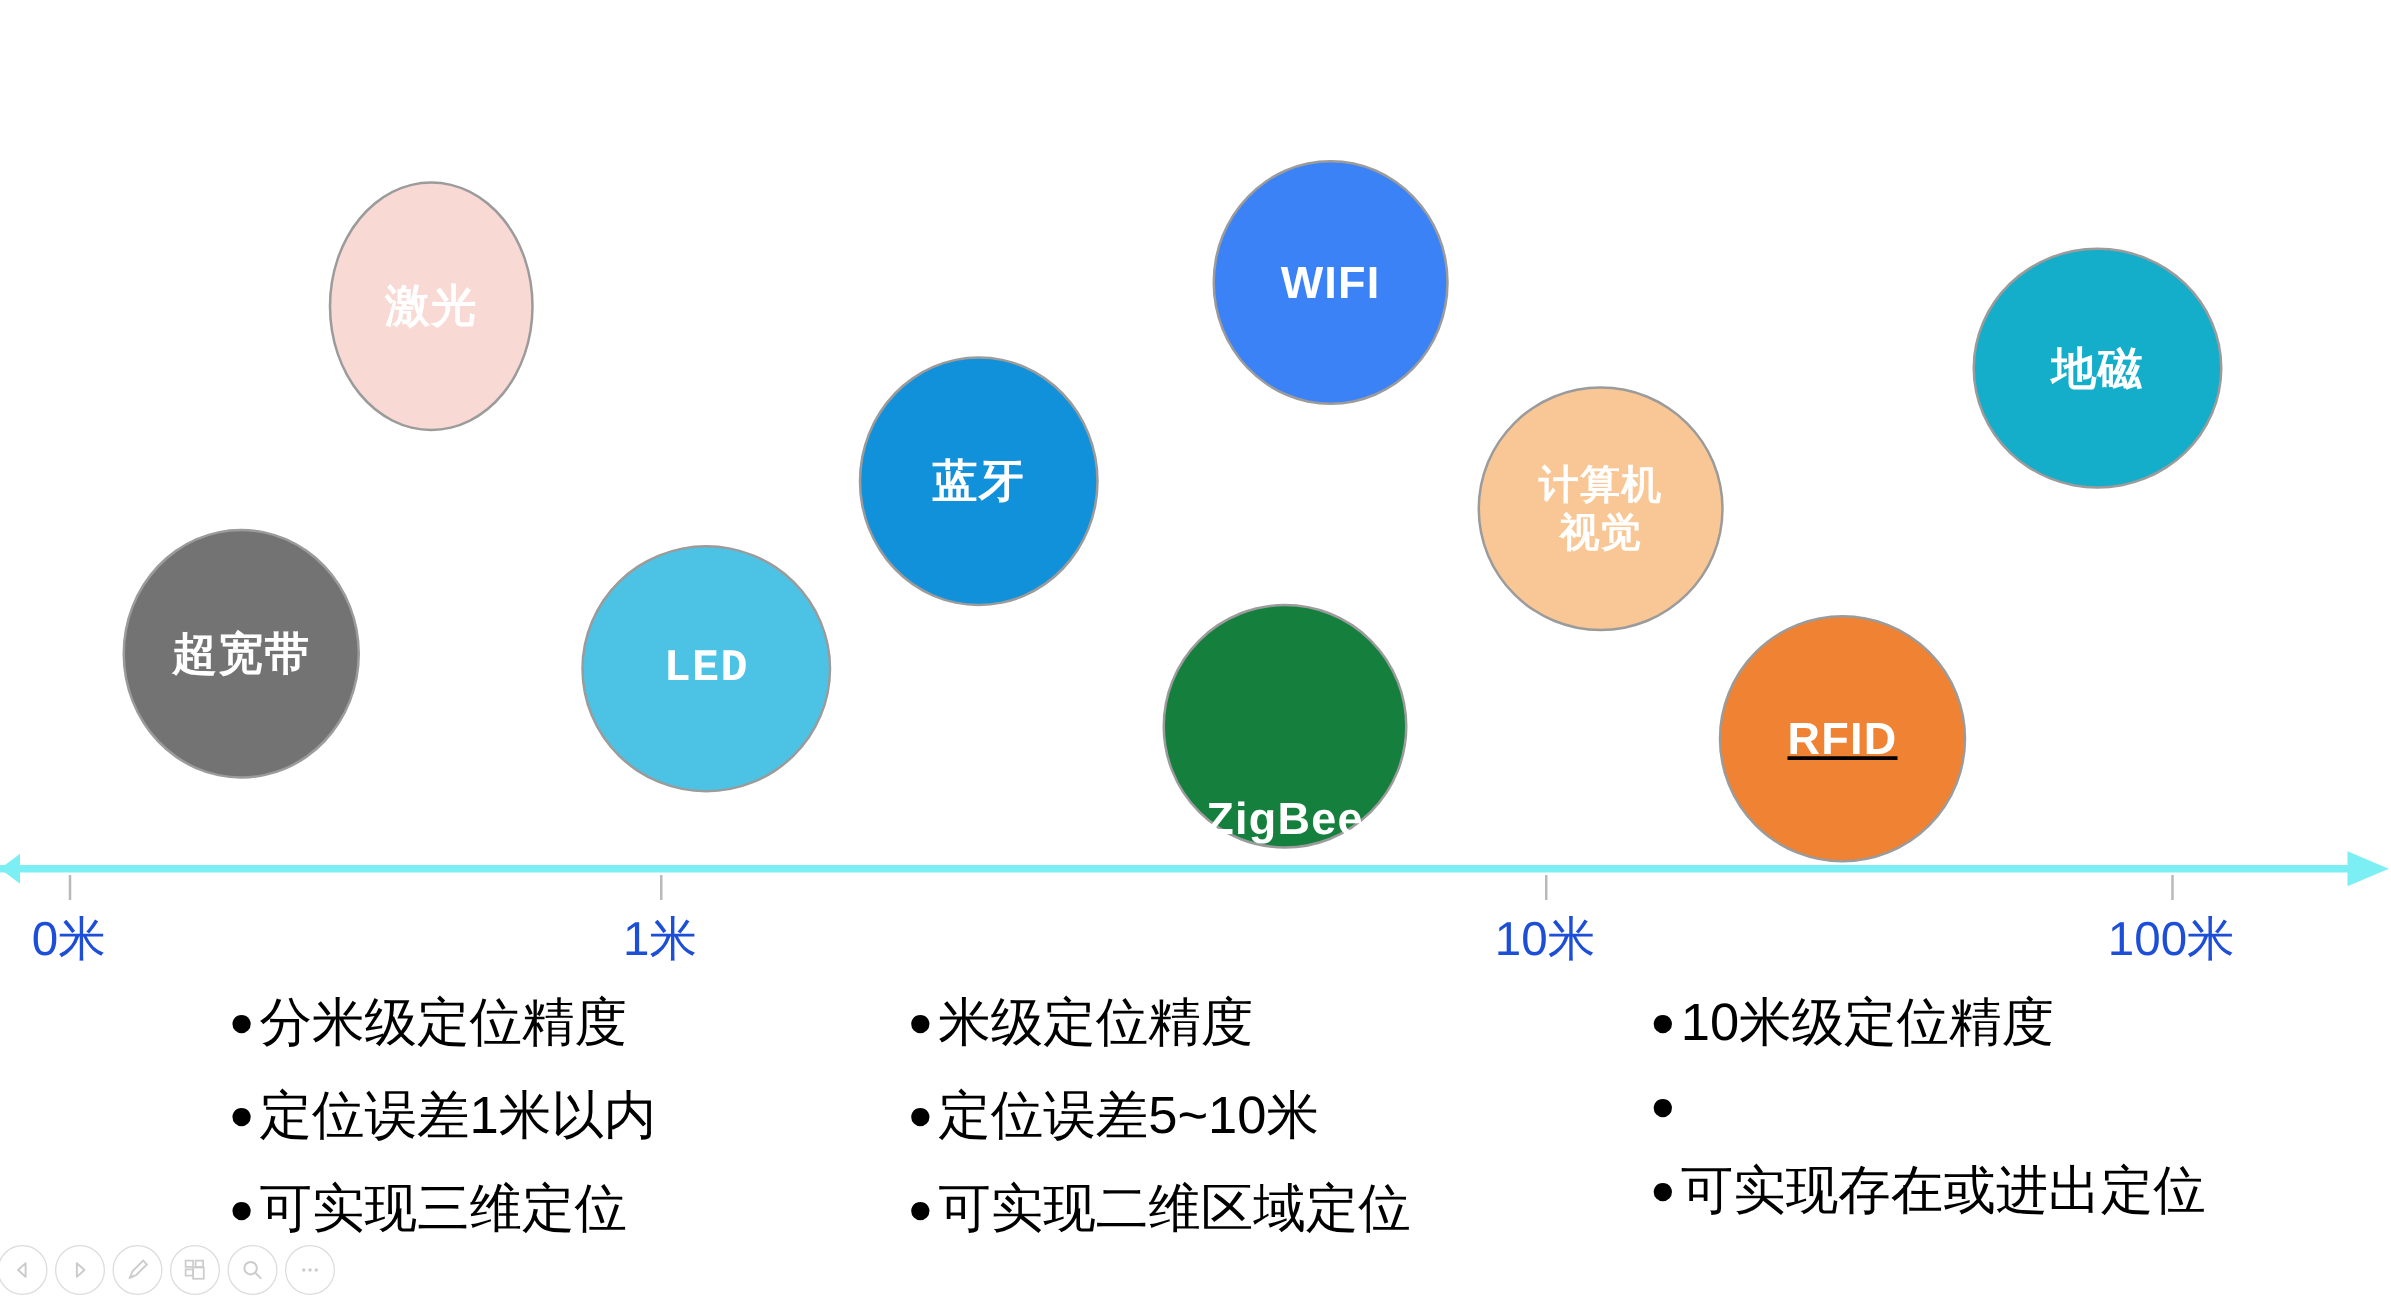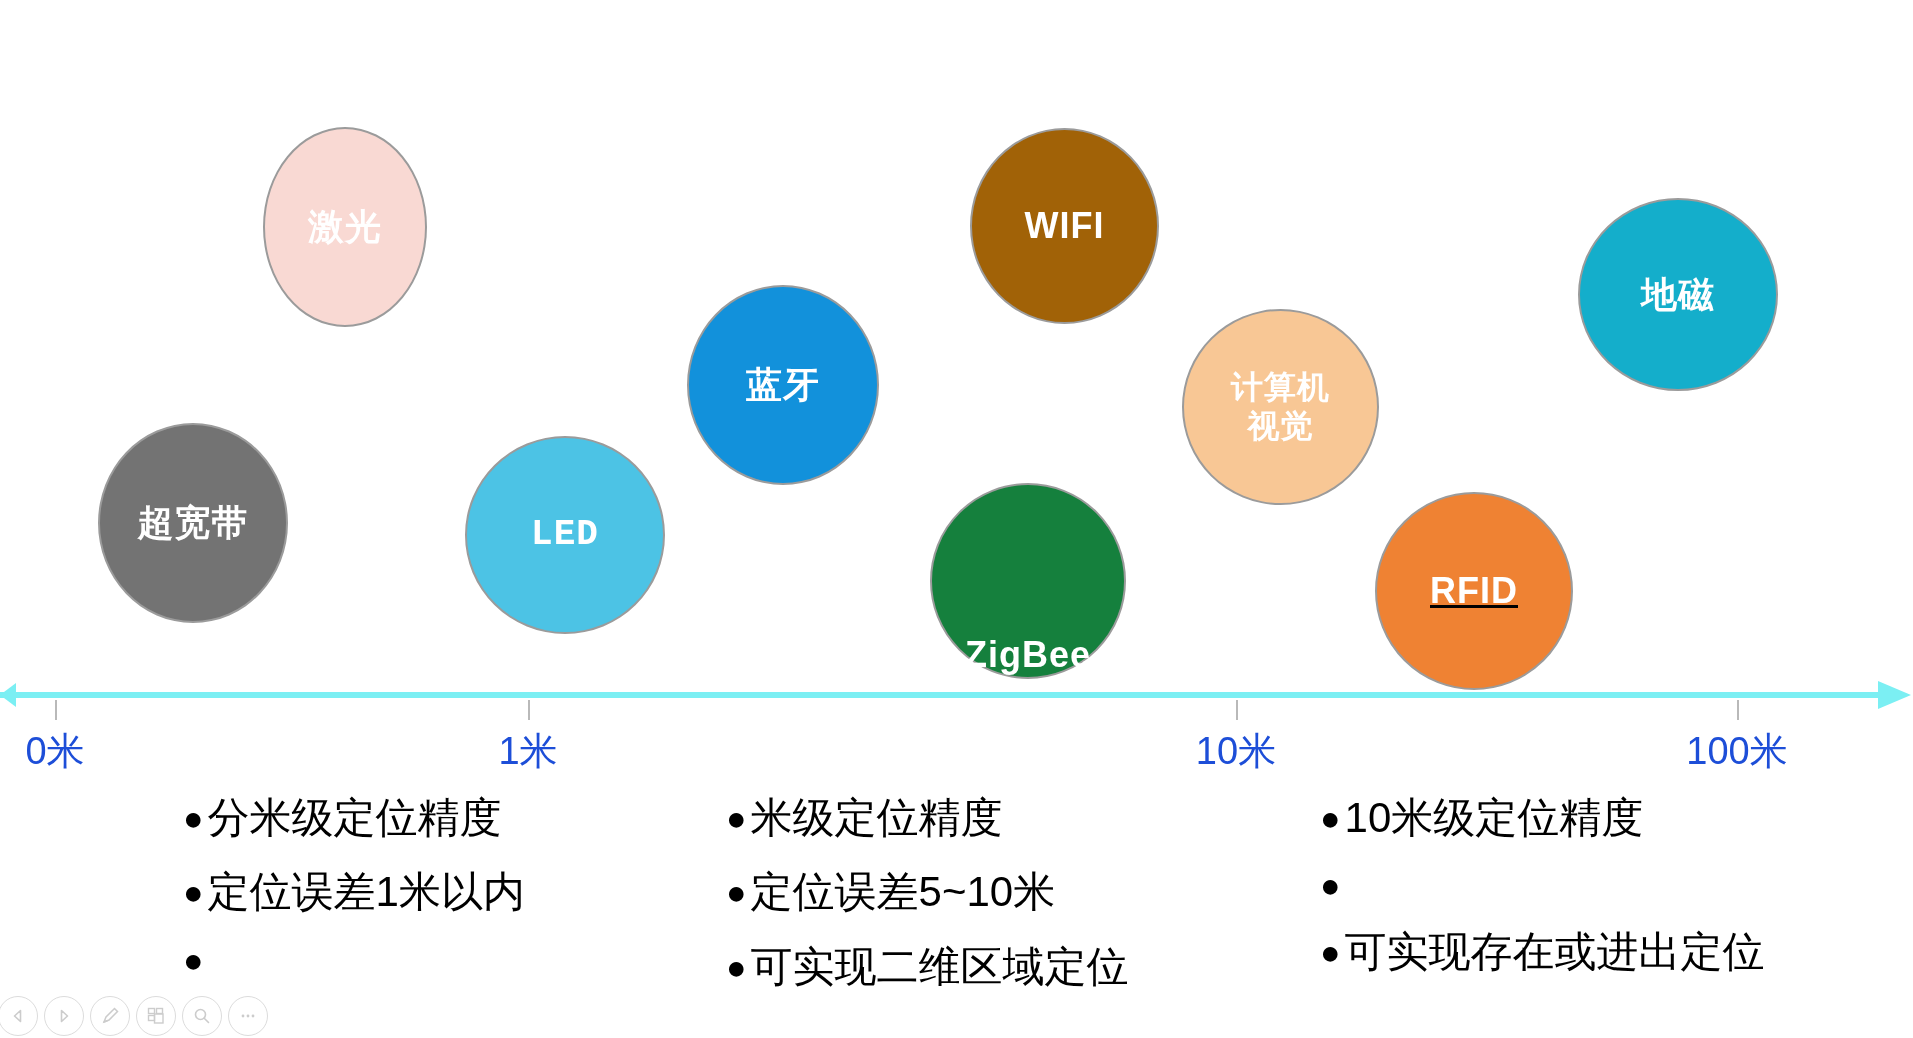--- a/index.html
+++ b/index.html
@@ -41,33 +41,33 @@
 </style>
 </head>
 <body>
 
 <div id="stage">
 
   <div id="circles">
       <div class="circle" style="left: 98px; top: 423px; width: 190px; height: 200px; background: #737373;">
         <div class="lbl">超宽带</div>
       </div>
-      <div class="circle" style="left: 263px; top: 127px; width: 164px; height: 200px; background: rgb(249, 217, 211);">
+      <div class="circle" style="left: 263px; top: 145px; width: 164px; height: 200px; background: rgb(249, 217, 211);">
         <div class="lbl">激光</div>
       </div>
       <div class="circle" style="left: 465px; top: 436px; width: 200px; height: 198px; background: rgb(76, 195, 229); font-family: Liberation Mono, monospace;">
         <div class="lbl">LED</div>
       </div>
       <div class="circle" style="left: 687px; top: 285px; width: 192px; height: 200px; background: rgb(18, 145, 219);">
         <div class="lbl">蓝牙</div>
       </div>
       <div class="circle" style="left: 930px; top: 483px; width: 196px; height: 196px; background: #15803d; align-items: flex-end;">
         <div class="lbl">ZigBee</div>
       </div>
-      <div class="circle" style="left: 970px; top: 128px; width: 189px; height: 196px; background: #a16207;">
+      <div class="circle" style="left: 970px; top: 128px; width: 189px; height: 196px; background: #3b82f6;">
         <div class="lbl">WIFI</div>
       </div>
       <div class="circle small-lbl" style="left: 1182px; top: 309px; width: 197px; height: 196px; background: rgb(248, 199, 149);">
         <div class="lbl">计算机
 视觉</div>
       </div>
       <div class="circle" style="left: 1375px; top: 492px; width: 198px; height: 198px; background: rgb(239, 130, 51); text-decoration: underline;">
         <div class="lbl">RFID</div>
       </div>
       <div class="circle" style="left: 1578px; top: 198px; width: 200px; height: 193px; background: rgb(20, 174, 203); align-items: center;">
@@ -94,20 +94,21 @@
         <div class="legend-item">
           <span class="dot">●</span>
           <span>分米级定位精度</span>
         </div>
         <div class="legend-item">
           <span class="dot">●</span>
           <span>定位误差1米以内</span>
         </div>
         <div class="legend-item">
           <span class="dot">●</span>
+          <span>可实现三维定位</span>
         </div>
       </div>
       <div class="legend-col" style="left: 726px;">
         <div class="legend-item">
           <span class="dot">●</span>
           <span>米级定位精度</span>
         </div>
         <div class="legend-item">
           <span class="dot">●</span>
           <span>定位误差5~10米</span>

